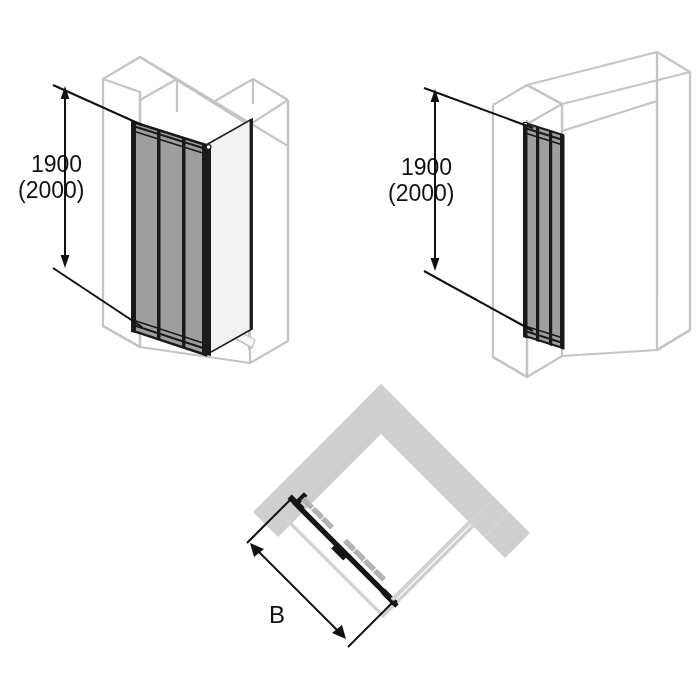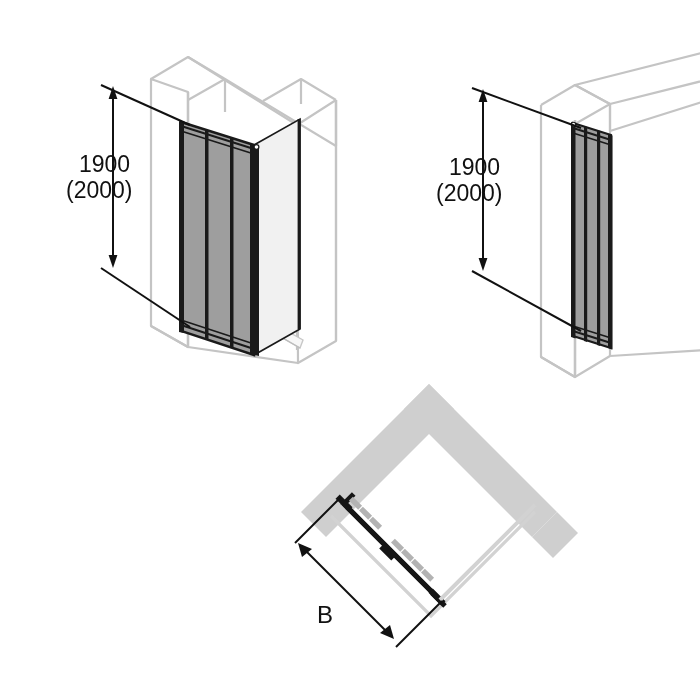--- a/index.html
+++ b/index.html
@@ -13,21 +13,20 @@
     height: 700px;
     font-family: "Liberation Sans", sans-serif;
     position: relative;
     overflow: hidden;
   }
   #sheet {
     position: absolute;
     left: 0; top: 0;
     width: 644px;
     height: 700px;
-    margin-left: 48px;
   }
   .dim-text {
     font-family: "Liberation Sans", sans-serif;
     font-size: 23px;
     fill: #111111;
     dominant-baseline: middle;
   }
   .dim-text-b {
     font-family: "Liberation Sans", sans-serif;
     font-size: 24px;

